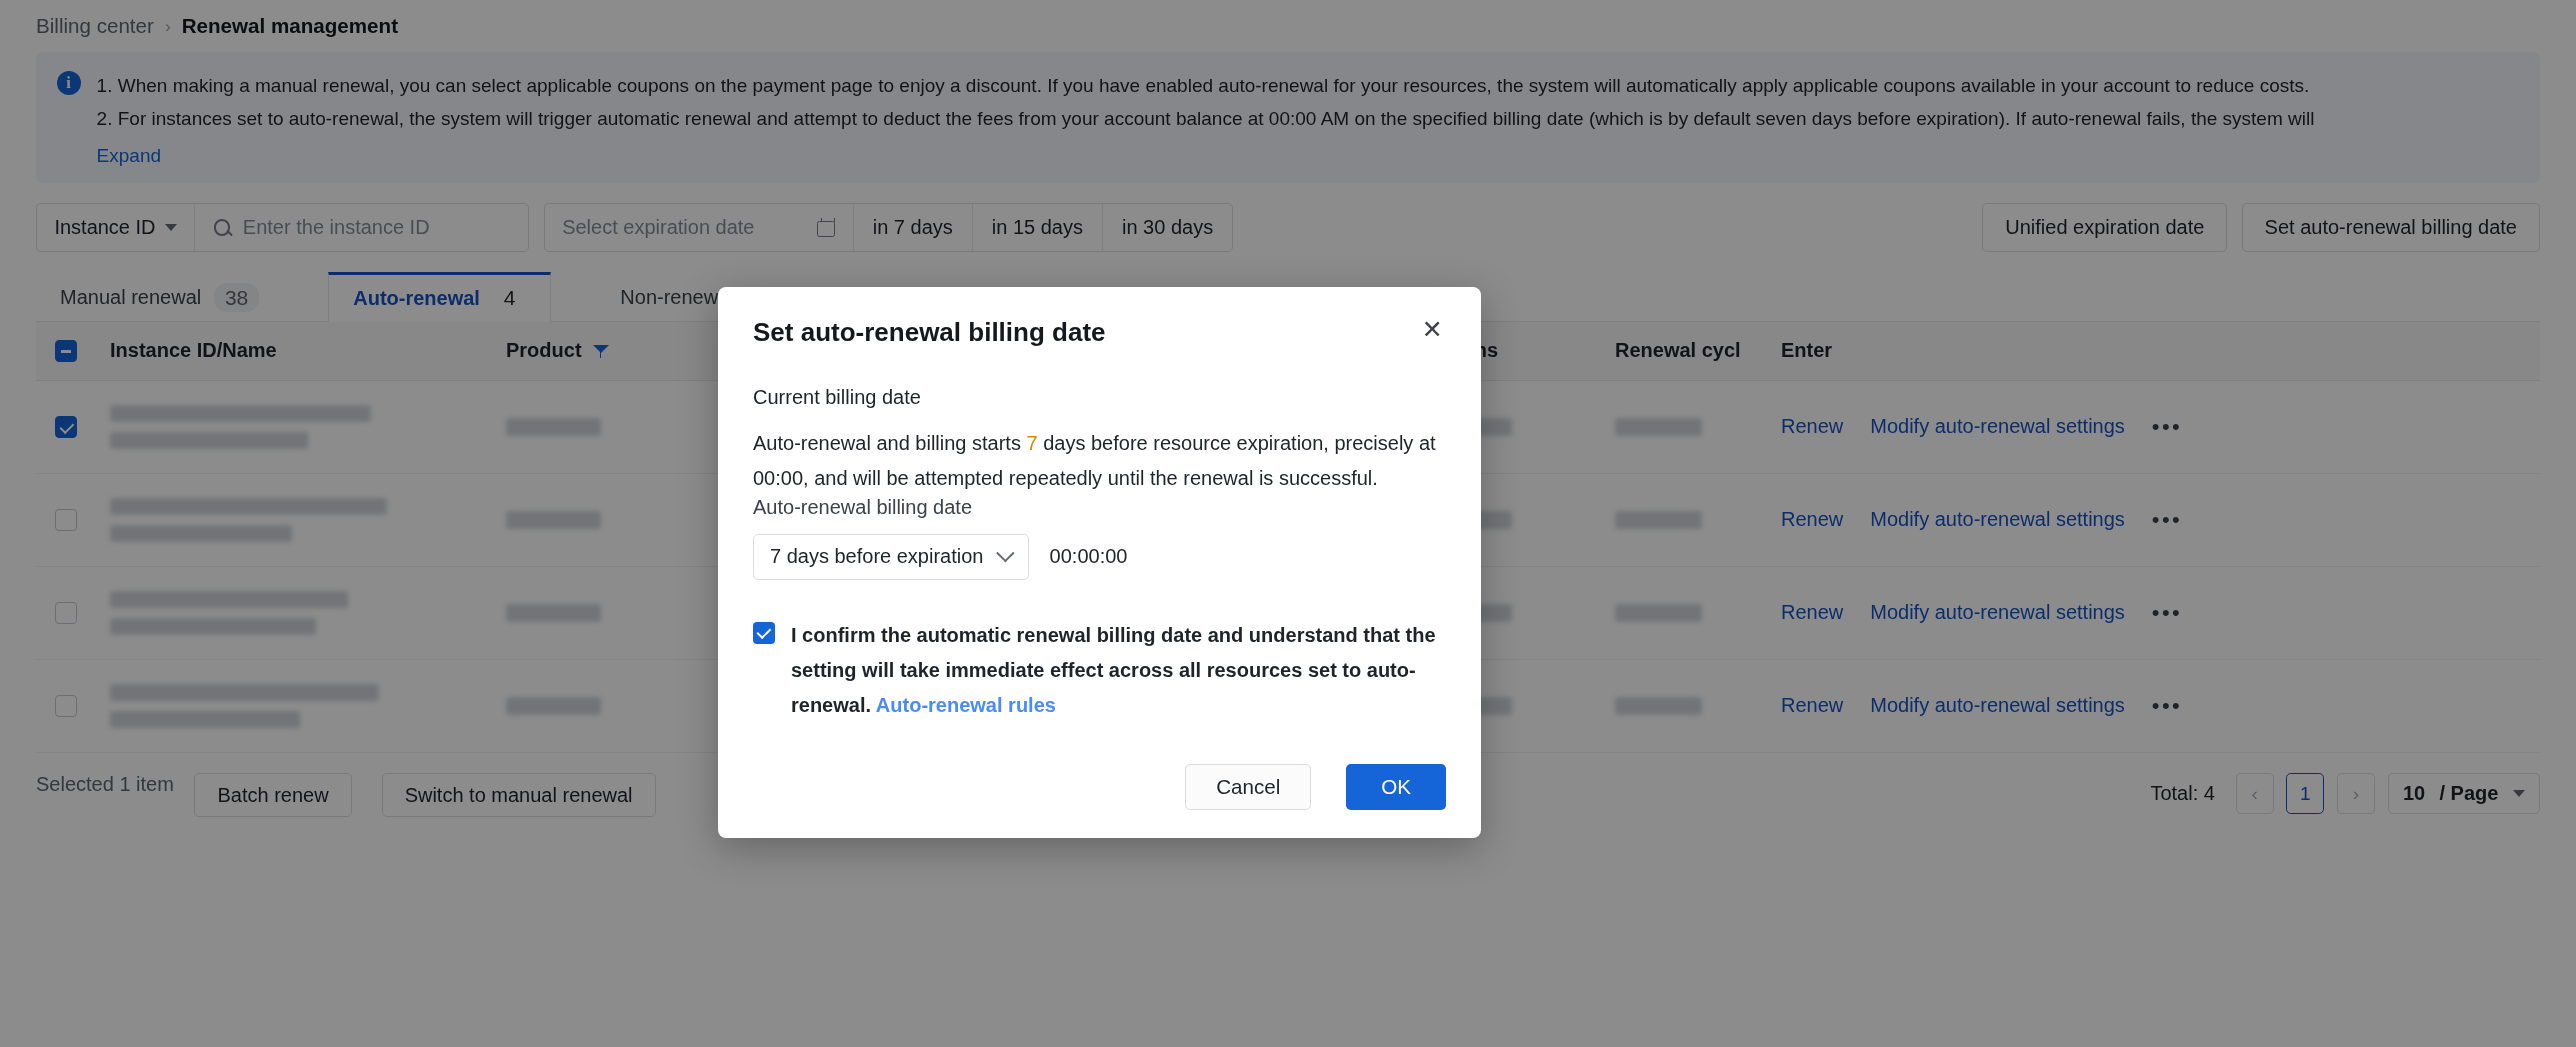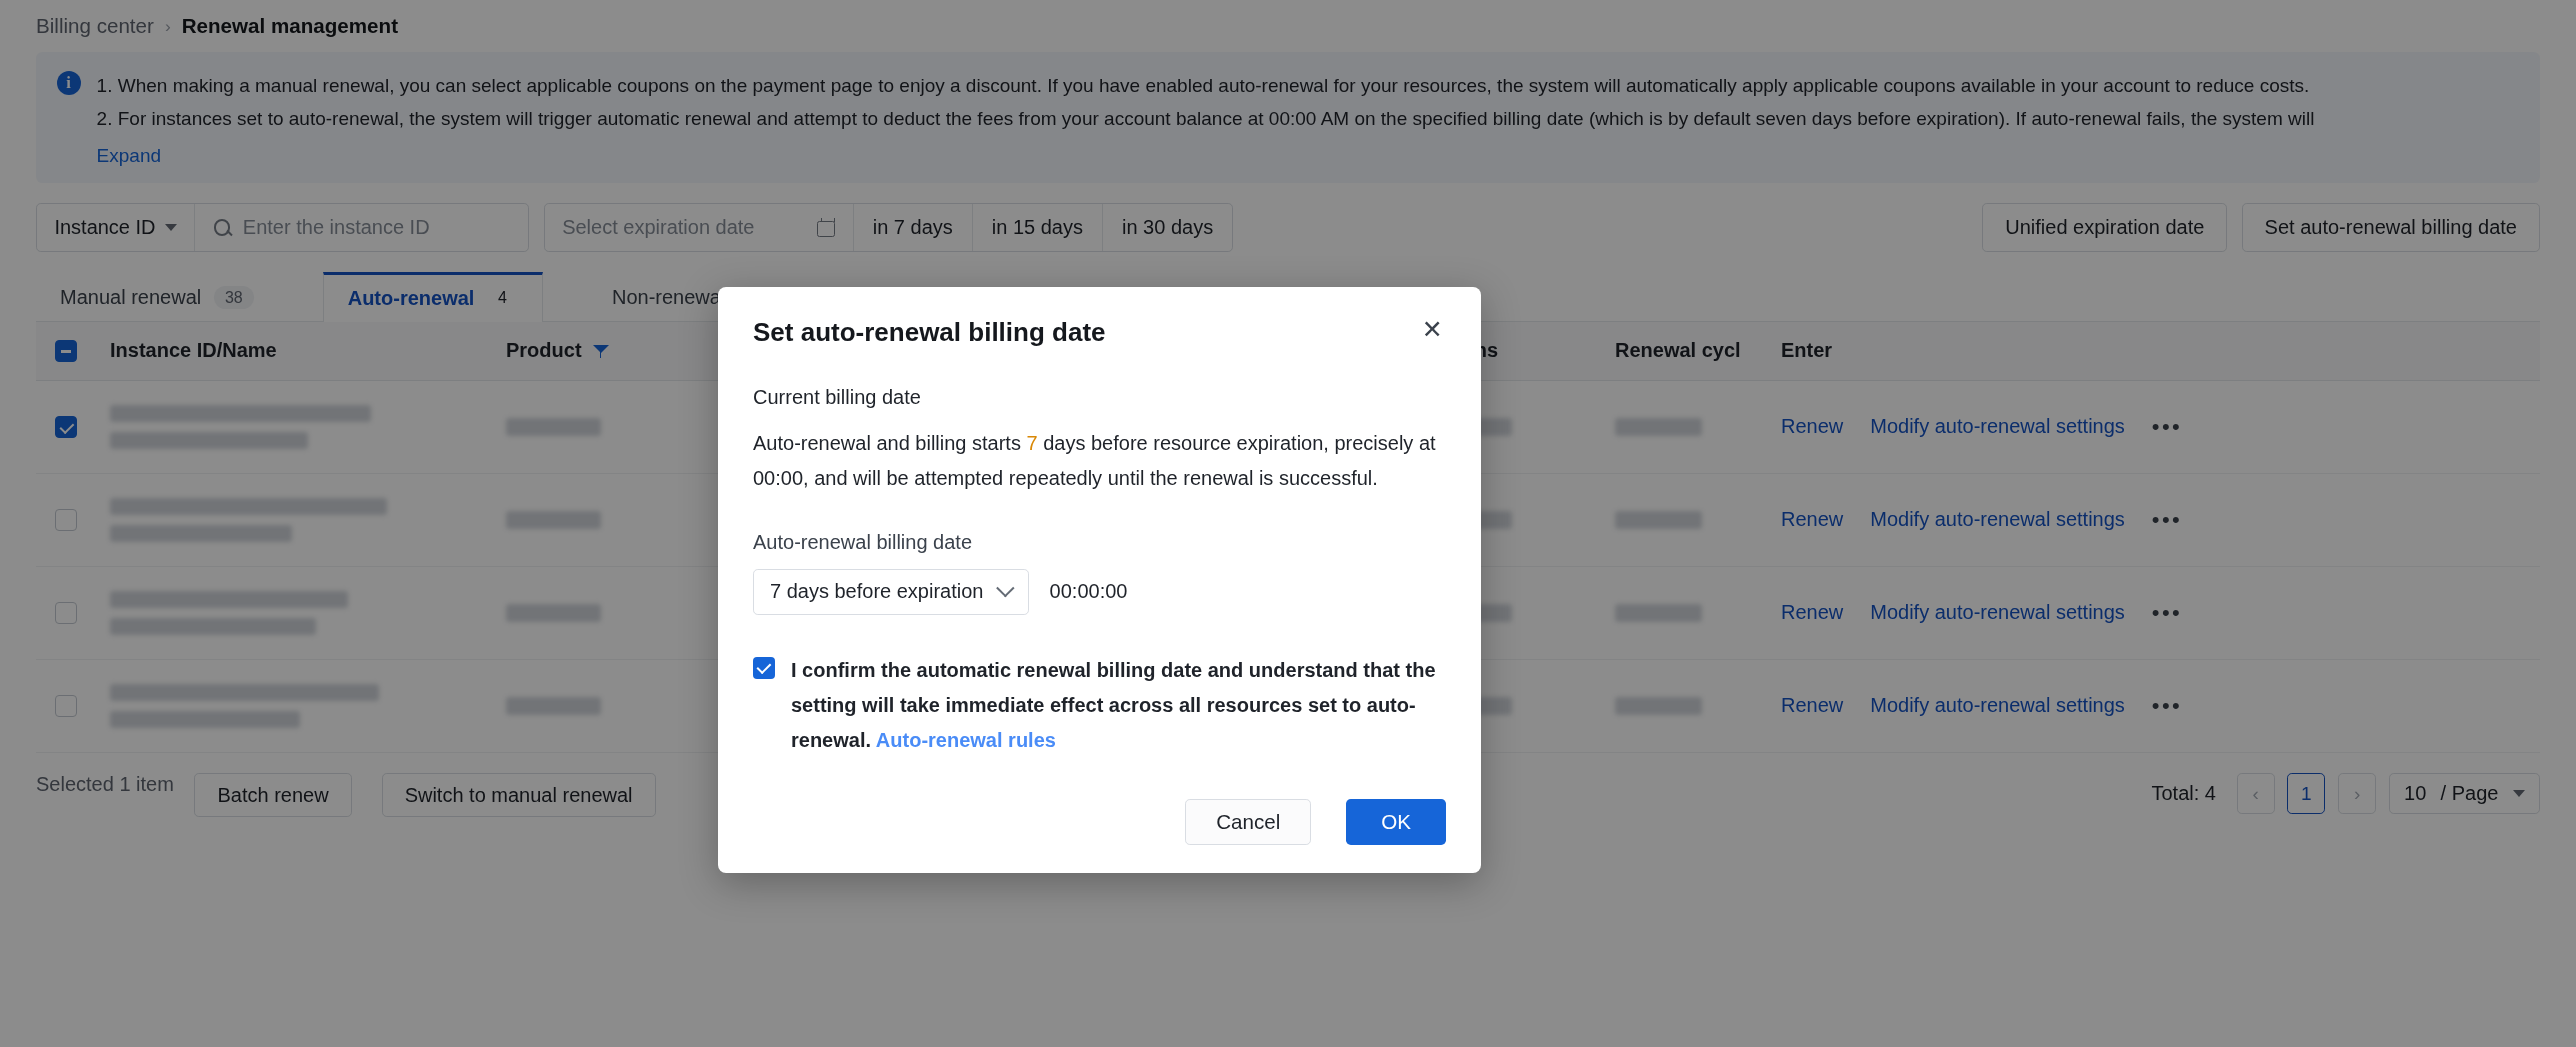--- a/index.html
+++ b/index.html
@@ -175,21 +175,21 @@
     border-left: 0.8px solid #e3e7ec;
     border-right: 0.8px solid #e3e7ec;
     background: #fff;
     position: relative;
   }
   .tab.active::after {
     content: ""; position: absolute; left: 0; right: 0; bottom: -0.8px;
     height: 1.6px; background: #fff;
   }
   .tab-count {
-    font-size: 16px; color: #5f6570;
+    font-size: 21px; color: #5f6570;
     background: #f0f2f5; border-radius: 12.7px;
     padding: 2.4px 11px;
   }
   .tab.active .tab-count { background: transparent; color: #1f232a; font-weight: normal; }
 
   
   .table { width: 100%; border-collapse: collapse; margin-top: 0; }
   .table thead th {
     background: #f7f8fa;
     font-size: 20px; color: #1f232a; font-weight: bold;
@@ -261,21 +261,21 @@
     width: 38px; height: 41px;
     border: 0.8px solid #d9dde3; border-radius: 4.8px; background: #fff;
     display: flex; align-items: center; justify-content: center;
     font-size: 19px; color: #a6acb5; cursor: pointer;
   }
   .pg-btn.current { border-color: #1553c4; color: #1553c4; }
   .pg-size {
     height: 41px; padding: 0 14.3px;
     border: 0.8px solid #d9dde3; border-radius: 4.8px; background: #fff;
     display: flex; align-items: center; gap: 14.3px;
-    font-size: 20px; color: #1f232a; cursor: pointer;
+    font-size: 20px; color: #1f232a; cursor: pointer; font-weight: bold;
   }
 
   
   .modal {
     position: absolute; z-index: 60;
     left: 718px; top: 287px;
     width: 763px;
     background: #fff;
     border-radius: 8px;
     box-shadow: 0 9.5px 38px rgba(0,0,0,.28);
@@ -289,21 +289,21 @@
     font-size: 25px; color: #3b424c; cursor: pointer; line-height: 25px;
     padding: 0 3.2px; background: none; border: none;
     font-family: "Liberation Sans", sans-serif;
   }
   .modal-body { margin-top: 38px; }
   .lbl { font-size: 20px; color: #1f232a; }
   .desc {
     margin-top: 17.4px; font-size: 20px; color: #1f232a; line-height: 35px;
   }
   .hl { color: #d98806; }
-  .field-label { margin-top: 35px; font-size: 20px; color: #3b424c; }
+  .field-label { font-size: 20px; color: #3b424c; }
   .field-row { display: flex; align-items: center; gap: 20.6px; margin-top: 14.3px; }
   .select-box {
     width: 276px; height: 46px;
     border: 0.8px solid #d9dde3; border-radius: 4.8px; background: #fff;
     display: flex; align-items: center; justify-content: space-between;
     padding: 0 16px; font-size: 20px; color: #1f232a; cursor: pointer;
   }
   .chev {
     width: 12.7px; height: 12.7px;
     border-right: 2.4px solid #646b75; border-bottom: 2.4px solid #646b75;

